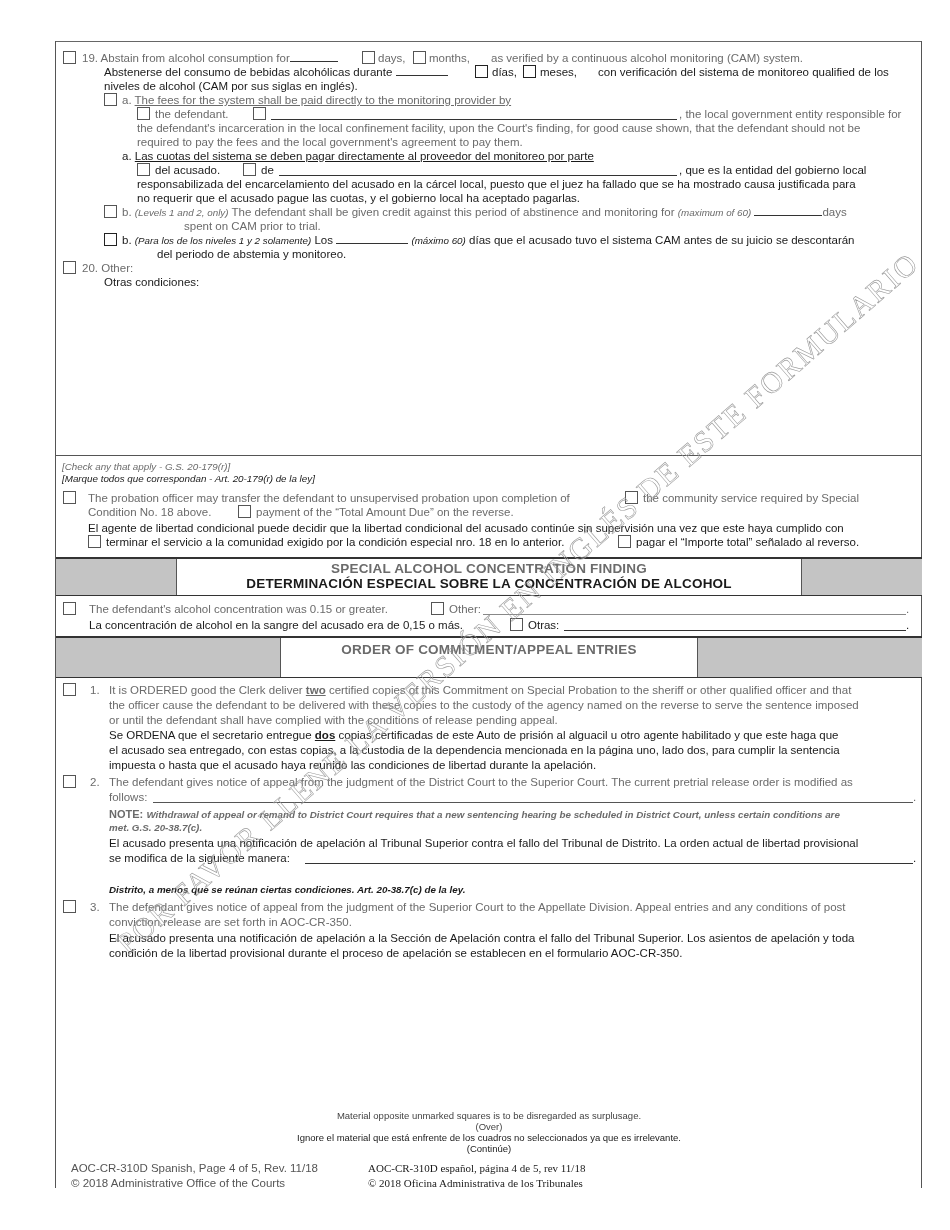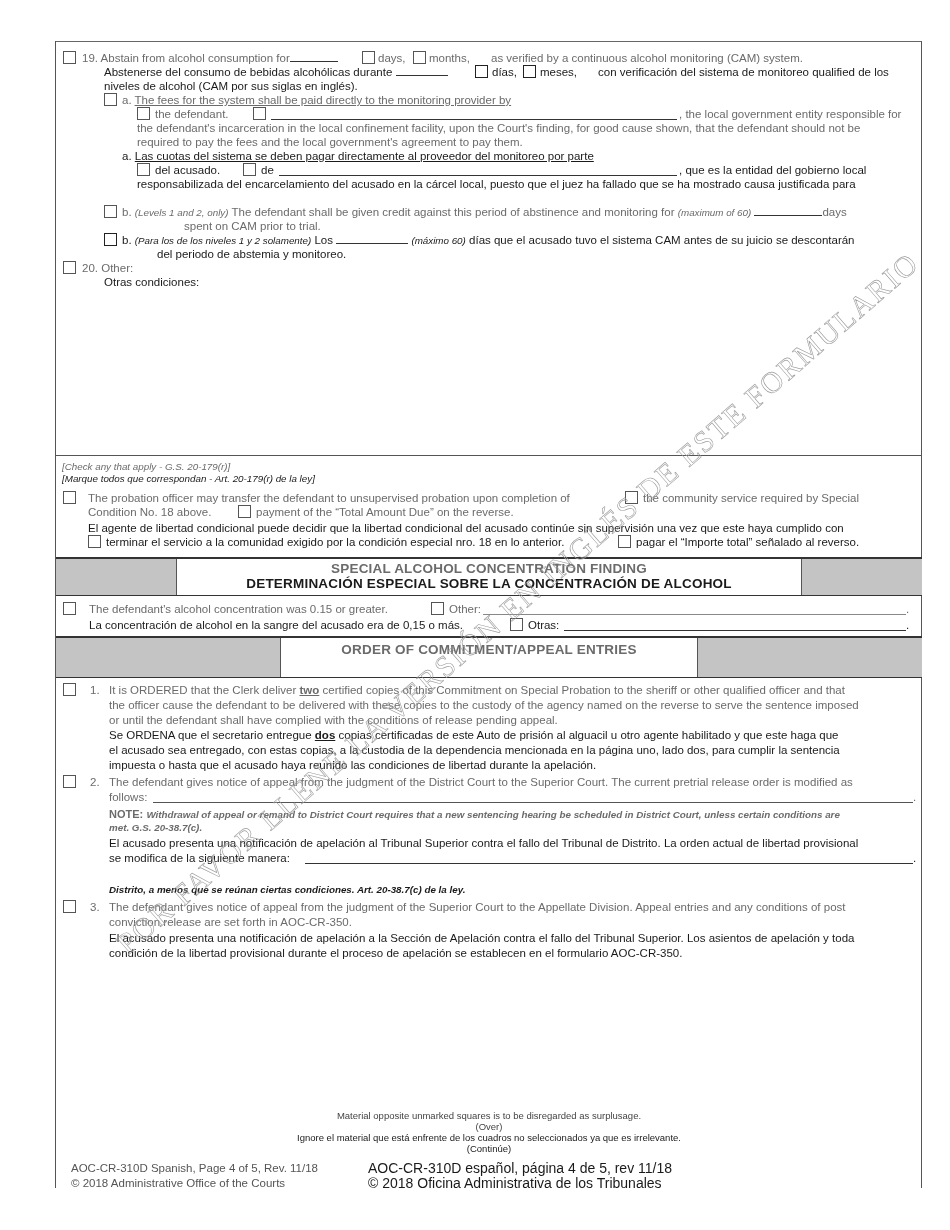--- a/index.html
+++ b/index.html
@@ -28,21 +28,21 @@
   .bar { position: absolute; left: 56px; width: 866px; background: #c4c4c4; border-top: 2px solid #333; border-bottom: 1px solid #333; }
   .bar .center { position: absolute; top: 0; bottom: 0; background: #fff; border-left: 1px solid #555; border-right: 1px solid #555; text-align: center; }
   .bar .line1 { font-family: "Liberation Sans", sans-serif; font-size: 13.5px; font-weight: bold; color: #6b6b6b; letter-spacing: 0.2px; margin-top: 2px; }
   .bar .line2 { font-family: "Liberation Sans", sans-serif; font-size: 13.5px; font-weight: bold; color: #1a1a1a; letter-spacing: 0.2px; }
 
   .note { font-size: 9.8px; font-weight: bold; font-style: italic; }
   .note-lbl { font-size: 11px; font-weight: bold; font-style: normal; }
 
   .footer-center { position: absolute; left: 56px; width: 866px; text-align: center; font-size: 9.5px; line-height: 11px; color: #444; }
   .footer-l { position: absolute; font-size: 11.5px; line-height: 14px; color: #555; white-space: nowrap; }
-  .footer-r { position: absolute; font-size: 14px; line-height: 14px; color: #1a1a1a; white-space: nowrap; }
+  .footer-r { position: absolute; font-size: 11px; line-height: 14px; color: #1a1a1a; white-space: nowrap; font-family: Liberation Serif, serif; }
 
   .watermark {
     position: absolute; left: 60px; top: 600px; width: 1000px;
     transform-origin: 0 0; transform: rotate(-41deg);
     font-family: "Liberation Serif", serif; font-size: 30px; letter-spacing: 2px;
     color: transparent; -webkit-text-stroke: 0.6px #9a9a9a; white-space: nowrap; pointer-events: none;
   }
 </style>
 </head>
 <body>
@@ -90,20 +90,21 @@
     <span>a.</span>
     <span style="text-decoration:underline;">Las cuotas del sistema se deben pagar directamente al proveedor del monitoreo por parte</span>
   </div>
   <div class="cb" style="left:137px;top:163px;"></div>
   <div class="t black" style="left:155px;top:163px;">del acusado.</div>
   <div class="cb" style="left:243px;top:163px;"></div>
   <div class="t black" style="left:261px;top:163px;">de</div>
   <div class="hline" style="left:279px;top:175px;width:398px;background:#333;"></div>
   <div class="t black" style="left:679px;top:163px;">, que es la entidad del gobierno local</div>
   <div class="t black" style="left:137px;top:177px;">responsabilizada del encarcelamiento del acusado en la cárcel local, puesto que el juez ha fallado que se ha mostrado causa justificada para</div>
+  <div class="t black" style="left:137px;top:191px;">no requerir que el acusado pague las cuotas, y el gobierno local ha aceptado pagarlas.</div>
 
   <div class="cb" style="left:104px;top:205px;"></div>
   <div class="t grey" style="left:122px;top:205px;">
     <span>b.</span>
     <span class="ital">(Levels 1 and 2, only)</span>
     <span>The defendant shall be given credit against this period of abstinence and monitoring for</span>
     <span class="ital">(maximum of 60)</span>
     <span class="ul" style="width:68px;"></span><span>days</span>
   </div>
   <div class="t grey" style="left:137px;top:219px;margin-left:47px;">spent on CAM prior to trial.</div>
@@ -168,21 +169,21 @@
 
   <div class="bar" style="top:636px;height:42px;">
     <div class="center" style="left:224px;width:418px;">
       <div class="line1" style="margin-top:4px;">ORDER OF COMMITMENT/APPEAL ENTRIES</div>
     </div>
   </div>
 
   <div class="cb" style="left:63px;top:683px;"></div>
   <div class="t grey" style="left:90px;top:683px;">1.</div>
   <div class="t grey" style="left:109px;top:683px;">
-    <span>It is ORDERED that the Clerk deliver</span>
+    <span>It is ORDERED good the Clerk deliver</span>
     <span style="font-weight:bold;text-decoration:underline;">two</span>
     <span>certified copies of this Commitment on Special Probation to the sheriff or other qualified officer and that</span>
   </div>
   <div class="t grey" style="left:109px;top:698px;">the officer cause the defendant to be delivered with these copies to the custody of the agency named on the reverse to serve the sentence imposed</div>
   <div class="t grey" style="left:109px;top:713px;">or until the defendant shall have complied with the conditions of release pending appeal.</div>
   <div class="t black" style="left:109px;top:728px;">
     <span>Se ORDENA que el secretario entregue</span>
     <span style="font-weight:bold;text-decoration:underline;">dos</span>
     <span>copias certificadas de este Auto de prisión al alguacil u otro agente habilitado y que este haga que</span>
   </div>

